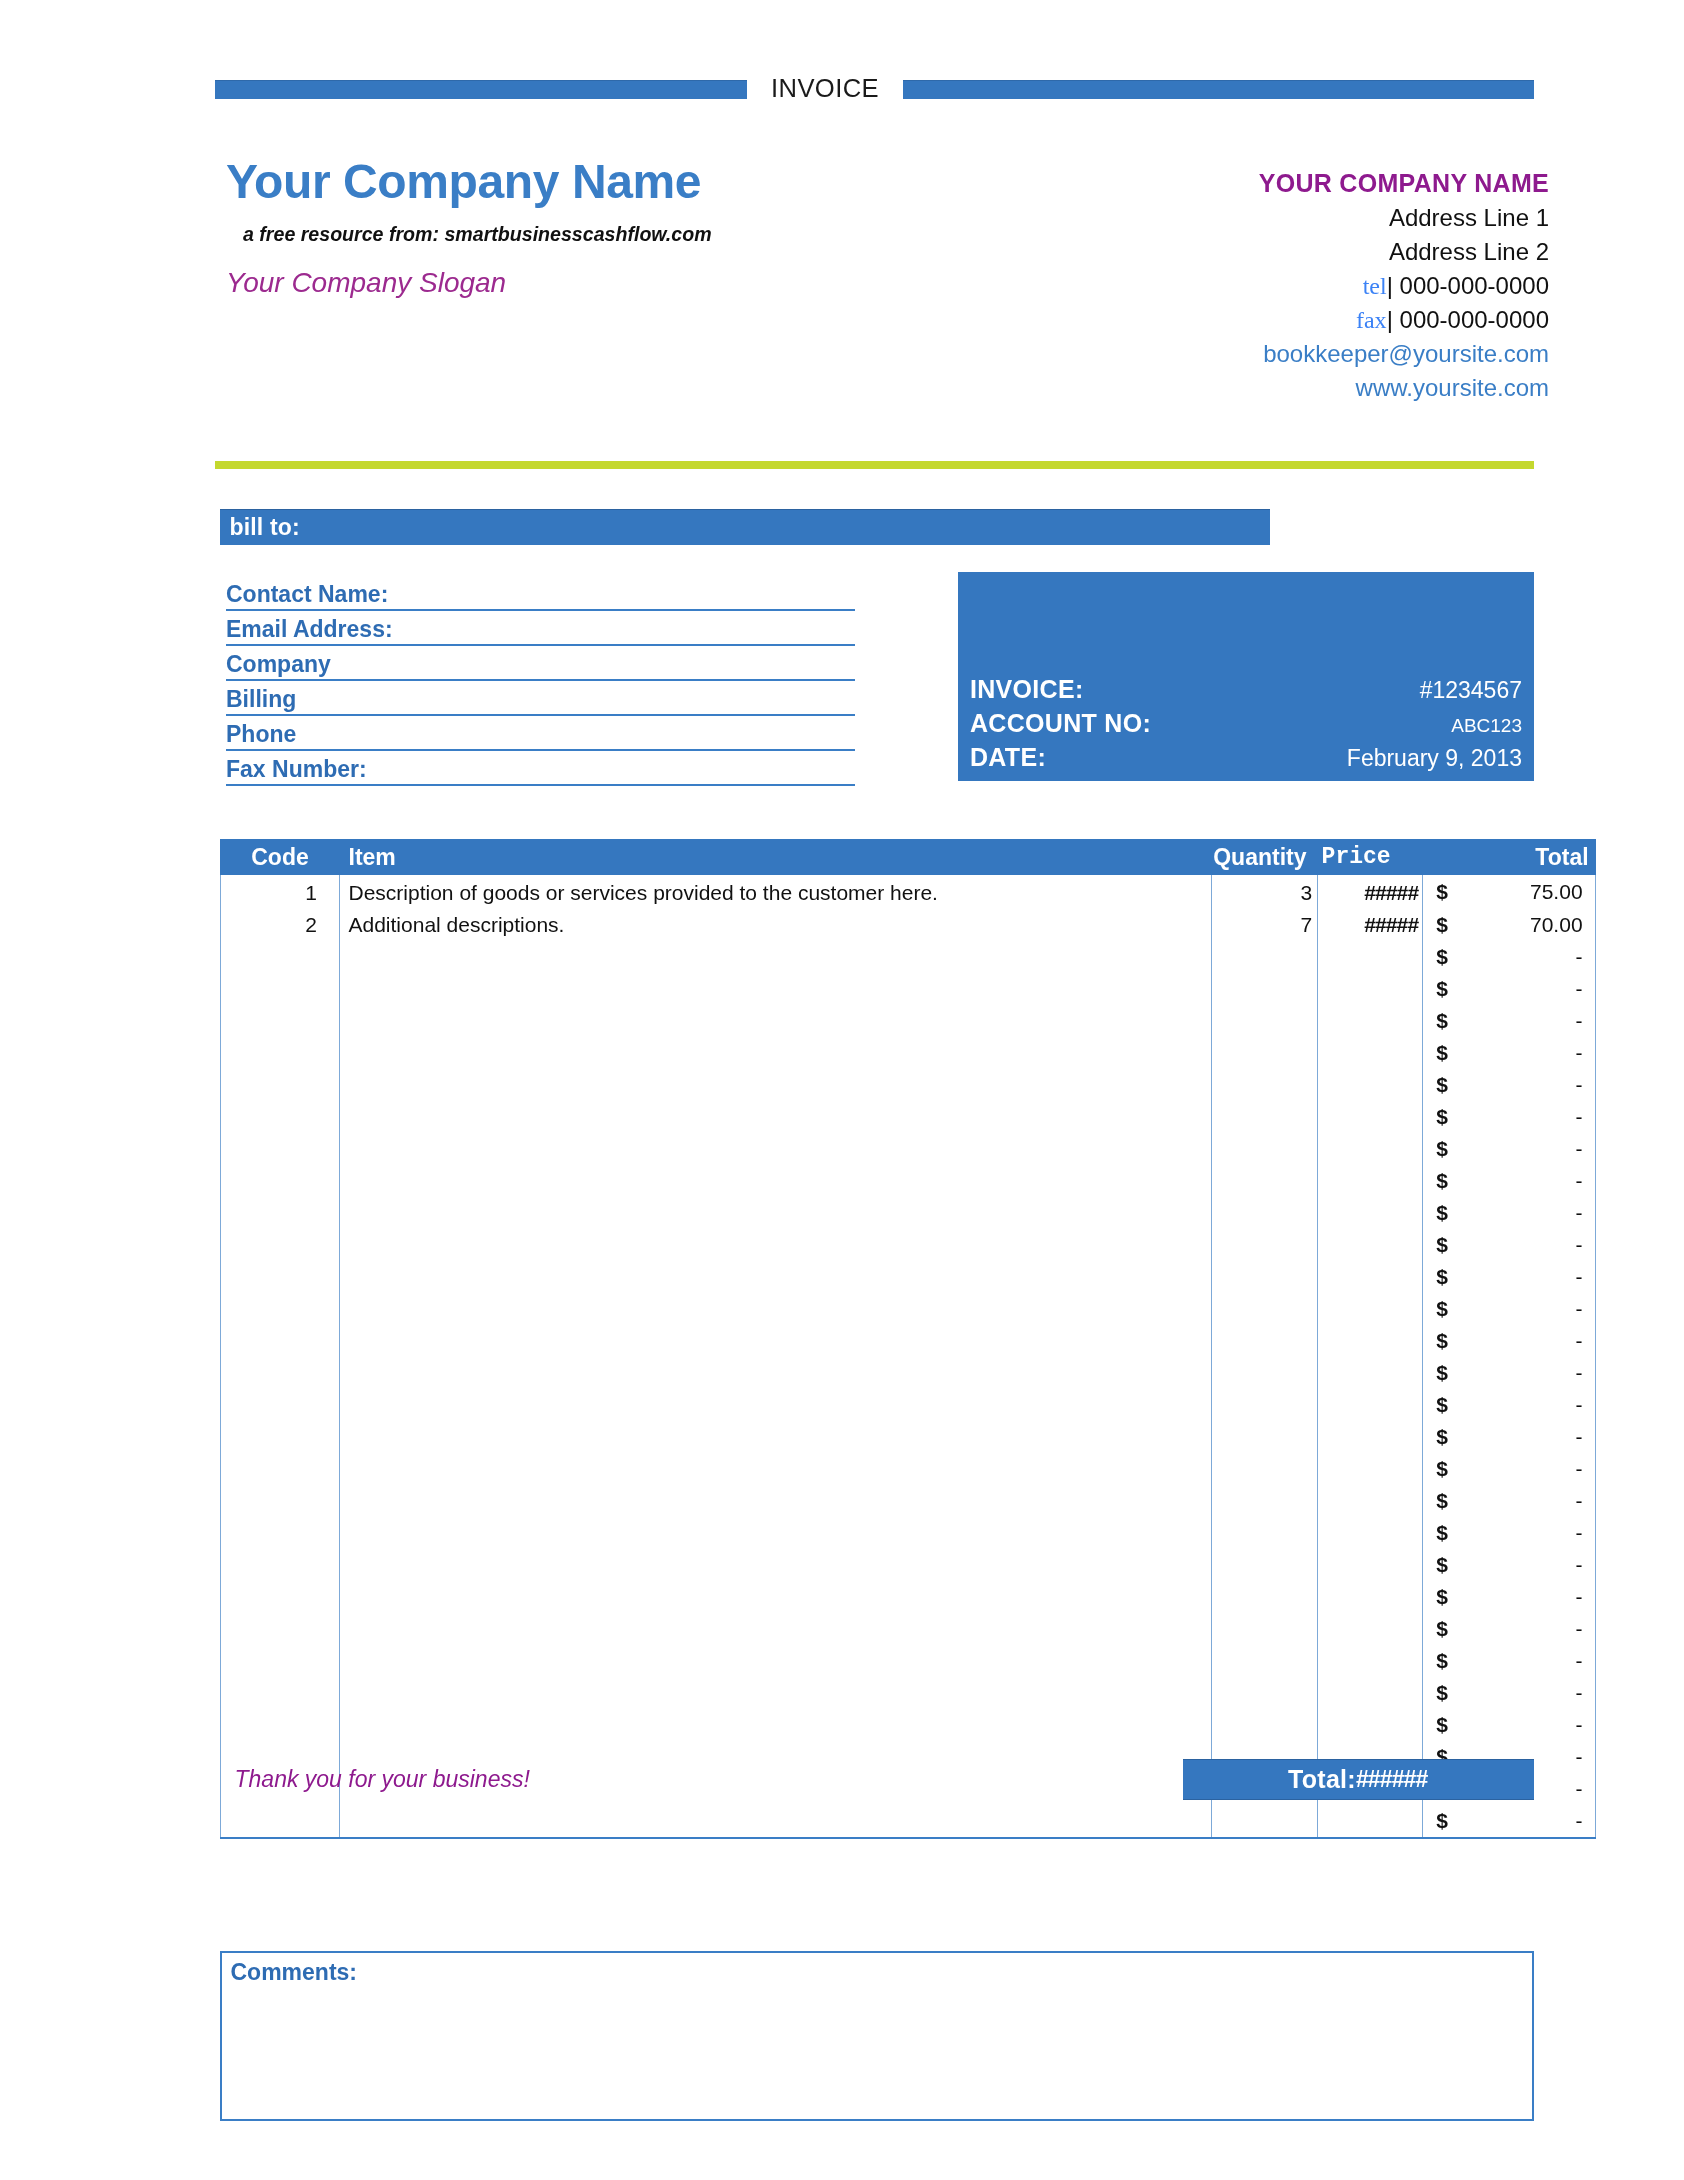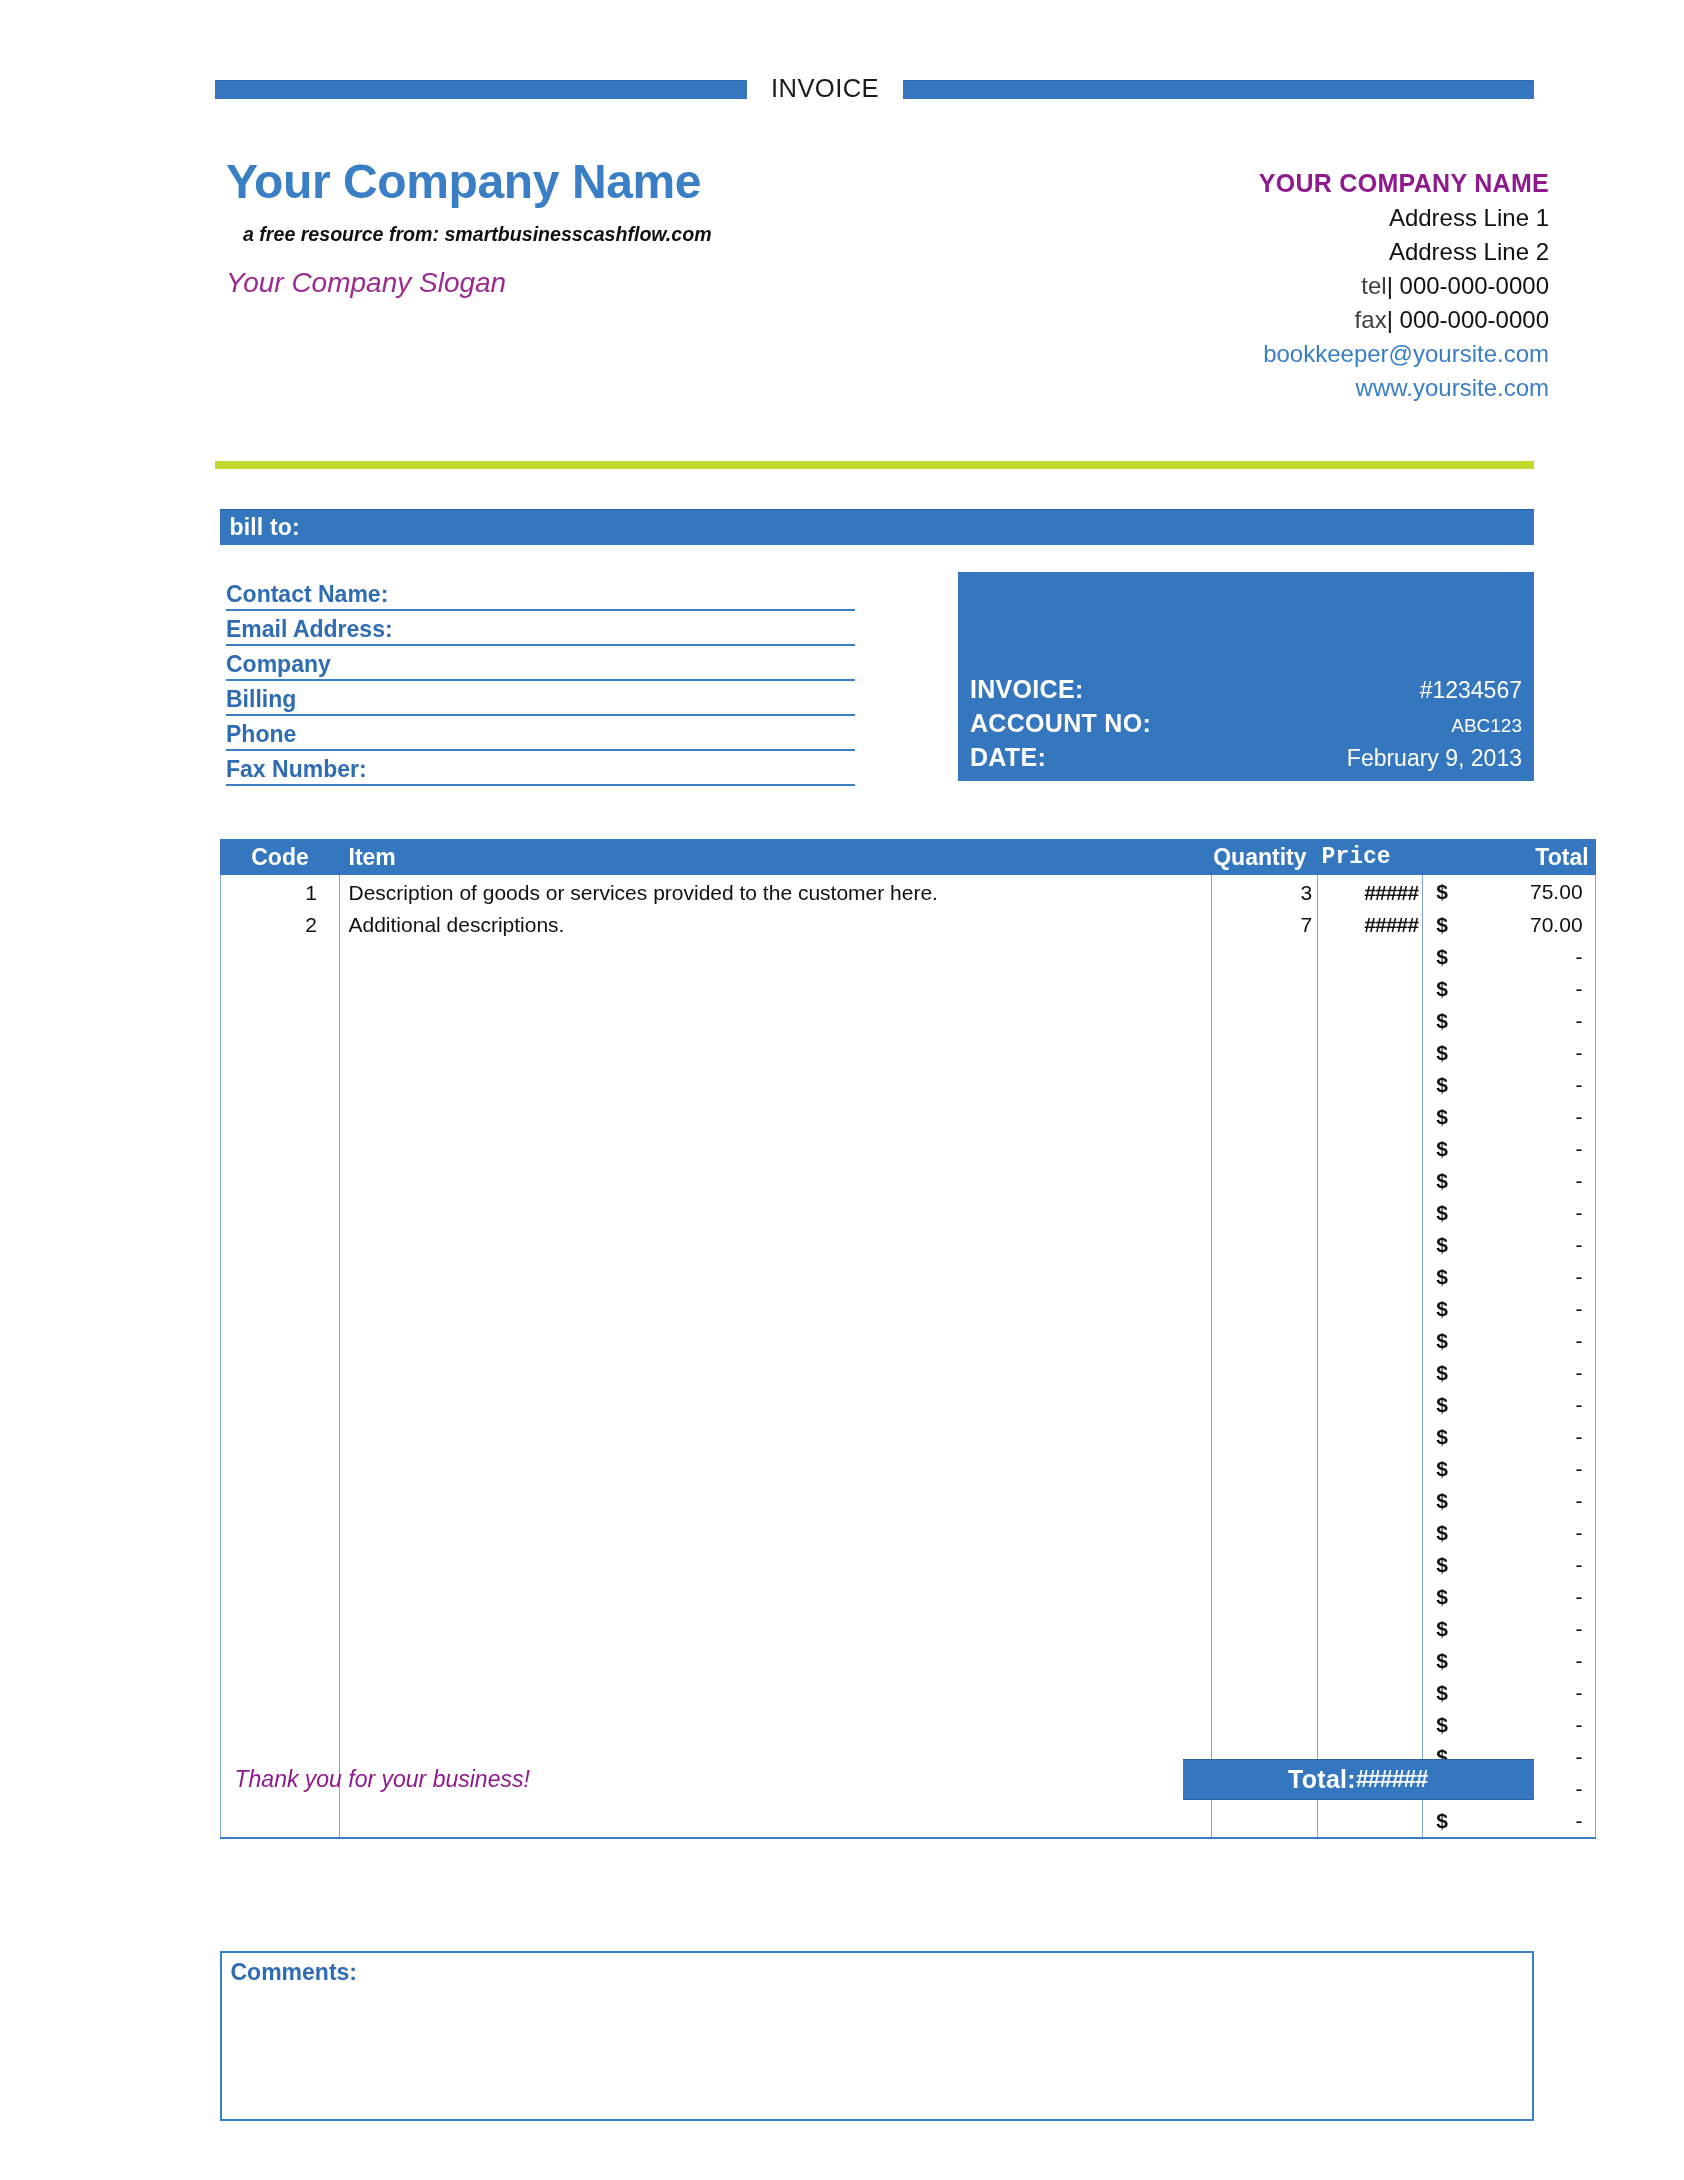--- a/index.html
+++ b/index.html
@@ -97,21 +97,22 @@
     line-height: 1.35;
     white-space: nowrap;
   }
   .contact-line {
     font-size: 24px;
     color: #111111;
     line-height: 1.42;
     white-space: nowrap;
   }
   .contact-line .tag {
-    color: #404040;
+    color: #3b82f6;
+    font-family: Liberation Serif, serif;
   }
   .contact-line .pipe {
     color: #111111;
   }
   .contact-line.link {
     color: #3a7ec6;
   }
 
   
   .green-divider {
@@ -121,21 +122,21 @@
     width: 1319px;
     height: 7.7px;
     background: #c4d82e;
   }
 
   
   .billto-banner {
     position: absolute;
     left: 175px;
     top: 509px;
-    width: 1314px;
+    width: 1050px;
     height: 36px;
     background: #3577bf;
     border-top: 1.7px solid #2b62a0;
     box-sizing: border-box;
     display: flex;
     align-items: center;
   }
   .billto-banner span {
     color: #ffffff;
     font-size: 23px;

